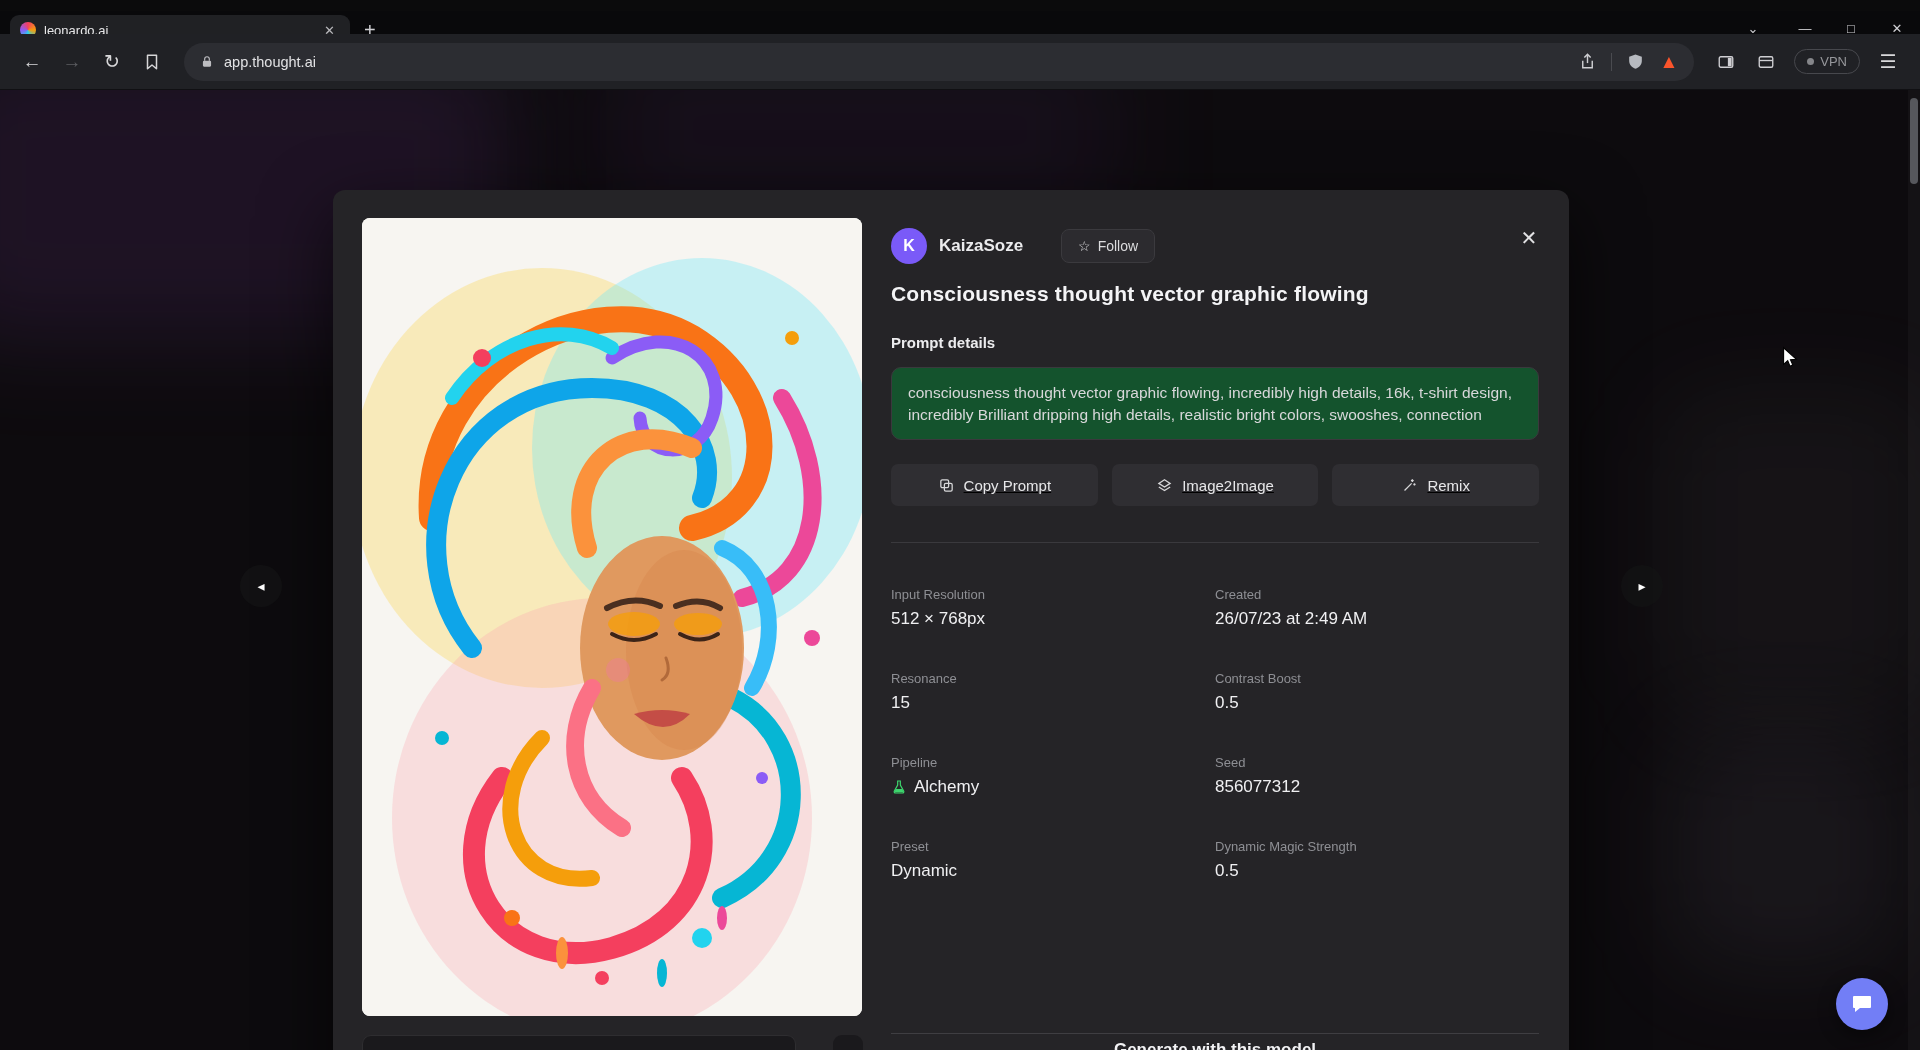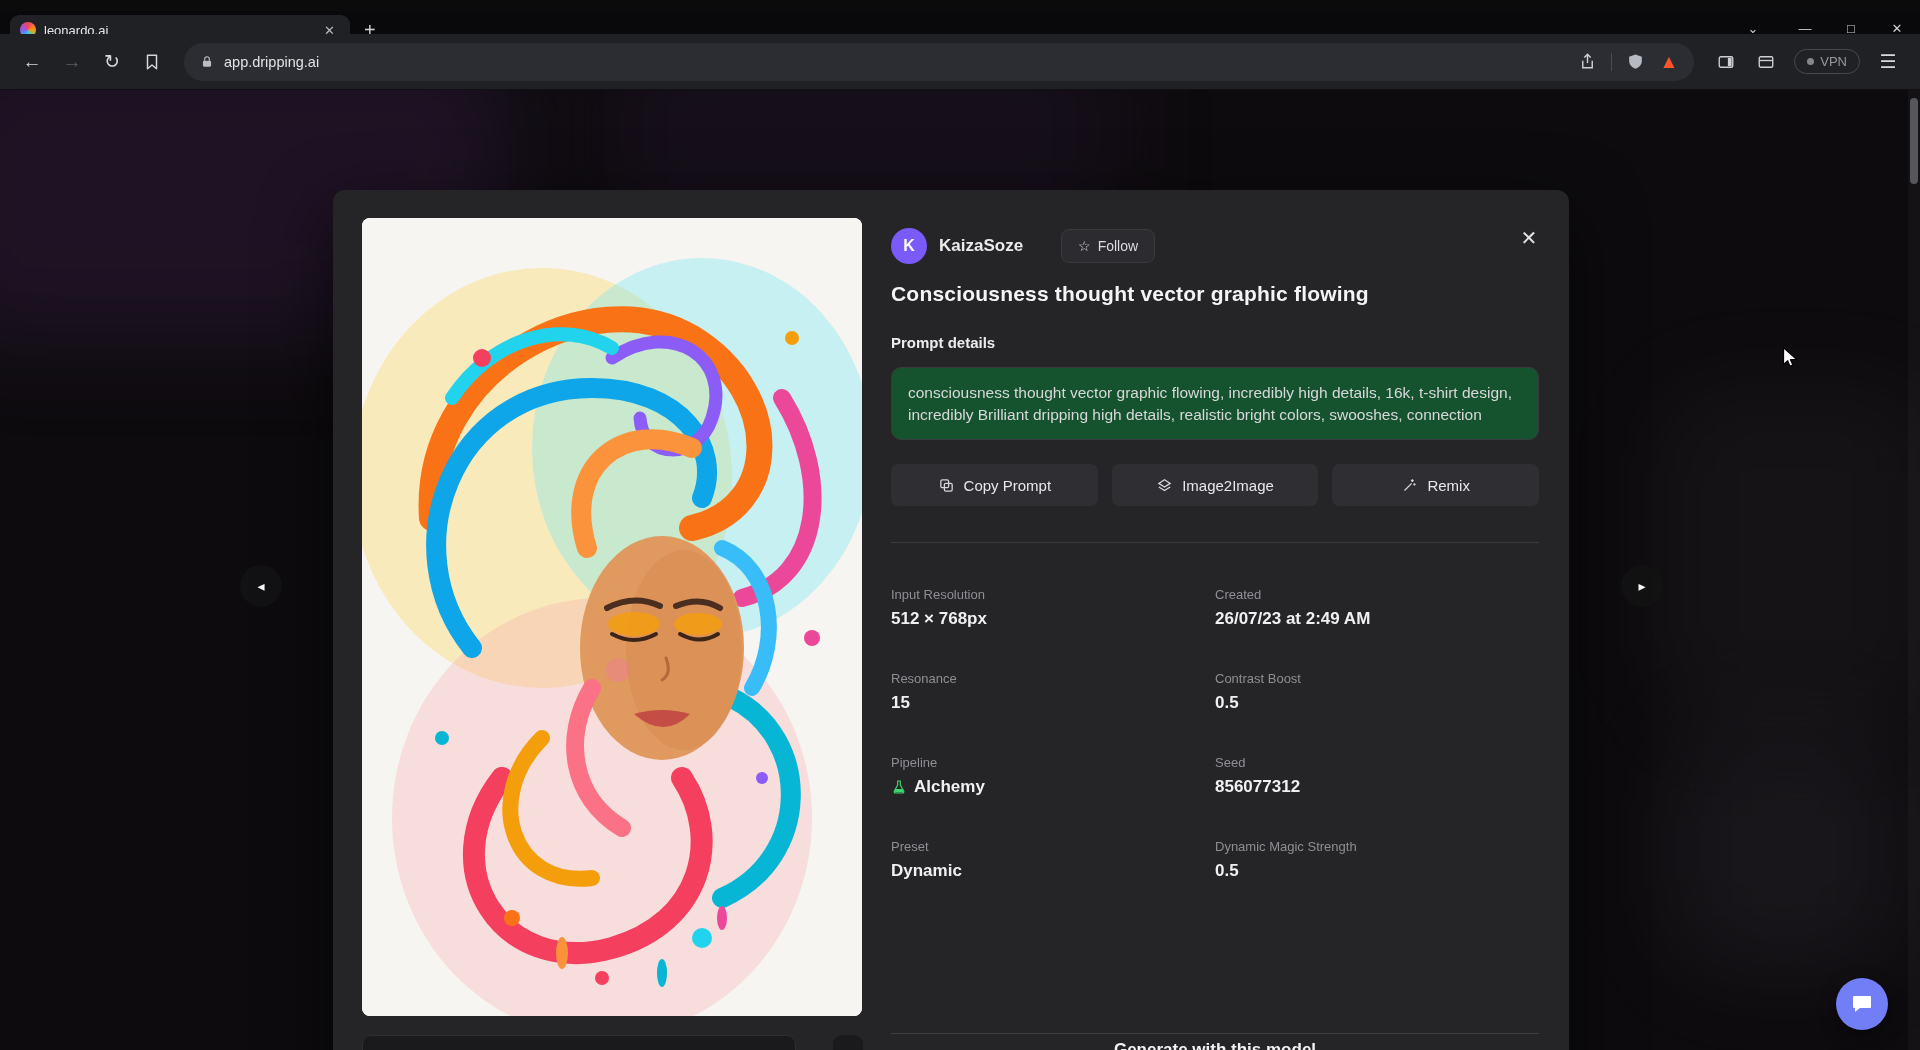--- a/index.html
+++ b/index.html
@@ -76,29 +76,29 @@
   .follow-btn { margin-left:26px; height:34px; display:flex; align-items:center; gap:7px;
     background:#2c2b2f; border:1px solid #3b3a3e; border-radius:8px; padding:0 16px;
     color:#dcdcde; font-size:14px; }
   .modal-close { position:absolute; top:34px; right:26px; color:#e2e2e4; font-size:20px;
     width:28px; height:28px; display:flex; align-items:center; justify-content:center; }
 
   .d-title { margin-top:18px; font-size:21px; font-weight:700; color:#f4f4f6; letter-spacing:.2px; }
   .prompt-label { margin-top:28px; font-size:15px; font-weight:700; color:#ececee; }
   .prompt-box { margin-top:16px; background:#14532d; border:1px solid #3a393d; border-radius:10px;
     padding:14px 16px; color:#d8d8da; font-size:15.5px; line-height:1.4; }
-  .actions { margin-top:24px; display:flex; gap:14px; }
+  .actions { margin-top:24px; display:flex; gap:14px;text-decoration:underline; }
   .action-btn { flex:1; height:42px; background:#2f2e32; border-radius:7px; display:flex;
     align-items:center; justify-content:center; gap:9px; color:#e7e7e9; font-size:15px; }
   .action-btn svg { width:17px; height:17px; }
   .d-divider { margin-top:36px; height:1px; background:#3a393d; }
 
   .meta-grid { margin-top:44px; display:grid; grid-template-columns:1fr 1fr; row-gap:42px; }
   .meta-label { font-size:13px; color:#8e8f94; margin-bottom:7px; }
-  .meta-value { font-size:17px; font-weight:700; color:#f0f0f2; display:flex; align-items:center; gap:7px; }
+  .meta-value { font-size:17px; font-weight:400; color:#f0f0f2; display:flex; align-items:center; gap:7px; }
   .meta-value svg { width:16px; height:16px; }
 
   .generate-bar { position:absolute; left:558px; width:648px; top:843px;
     border-top:1px solid #3f3e42; padding-top:6px; text-align:center;
     font-size:17px; font-weight:700; color:#f2f2f4; }
 
   .thumb-strip-a { position:absolute; left:29px; top:845px; width:434px; height:44px;
     border-radius:9px; background:#1a191c; border:1px solid #2e2d30; }
   .thumb-strip-b { position:absolute; left:500px; top:845px; width:30px; height:44px;
     border-radius:9px; background:#1a191c; }
@@ -138,21 +138,21 @@
         <path d="M6 3h12v18l-6-5-6 5z" fill="none" stroke="#d6d6d8" stroke-width="2" stroke-linejoin="round"></path>
       </svg>
   </span>
   <div class="urlbar">
     <span class="lock">
       <svg viewBox="0 0 24 24">
           <rect x="5" y="10" width="14" height="10" rx="2" fill="#bdbdc1"></rect>
           <path d="M8 10V7a4 4 0 0 1 8 0v3" fill="none" stroke="#bdbdc1" stroke-width="2"></path>
         </svg>
     </span>
-    <span class="url-text">app.dripping.ai</span>
+    <span class="url-text">app.thought.ai</span>
     <span class="url-actions">
       <span>
         <svg viewBox="0 0 24 24" fill="none" stroke="#cfcfd3" stroke-width="1.8">
             <path d="M12 14V4"></path>
             <path d="M8 7l4-4 4 4"></path>
             <path d="M6 11v9h12v-9"></path>
           </svg>
       </span>
       <span class="vdiv"></span>
       <span>

